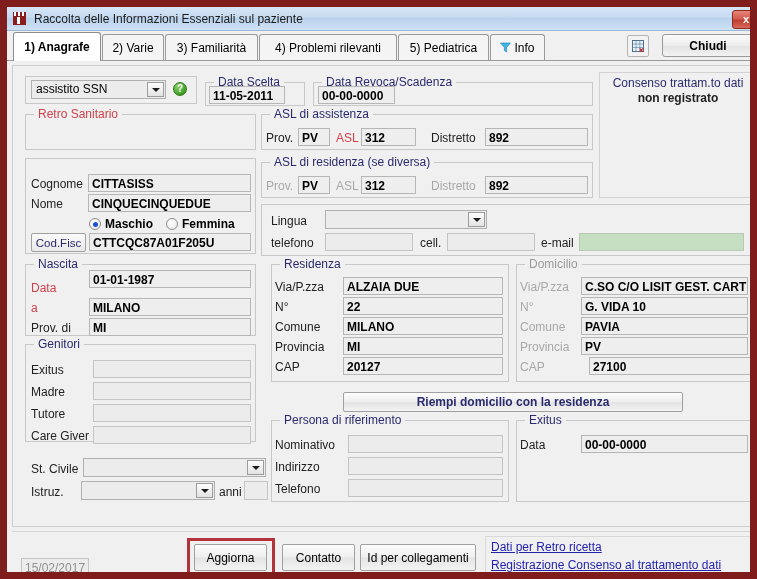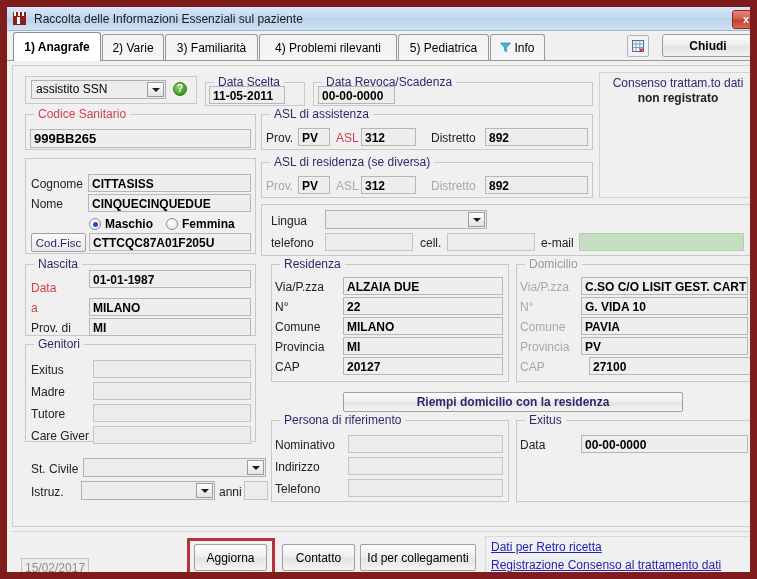--- a/index.html
+++ b/index.html
@@ -345,23 +345,22 @@
       <div class="grp" style="left:300px; top:16px; width:280px; height:24px;">
         <span class="lg">Data Revoca/Scadenza</span>
       </div>
       <div class="fld" style="left:305px; top:20px; width:77px;">00-00-0000</div>
 
       <div class="grp" style="left:586px; top:6px; width:155px; height:126px; border-color:#d2d2d2;"></div>
       <div class="lbl blue" style="left:594px; top:10px; width:142px; text-align:center;">Consenso trattam.to dati</div>
       <div class="lbl" style="left:594px; top:25px; width:142px; text-align:center; font-weight:bold;">non registrato</div>
 
       <div class="grp" style="left:12px; top:48px; width:231px; height:36px;">
-        <span class="lg" style="color:#d0424c;">Codice Sanitario</span>
-      </div>
-      <div class="fld" style="left:17px; top:63px; width:221px; height:19px; font-size:13px;">999BB265</div>
+        <span class="lg" style="color:#d0424c;">Retro Sanitario</span>
+      </div>
 
       <div class="grp" style="left:248px; top:48px; width:332px; height:36px;">
         <span class="lg">ASL di assistenza</span>
       </div>
       <div class="lbl" style="left:253px; top:65px;">Prov.</div>
       <div class="fld" style="left:285px; top:62px; width:32px;">PV</div>
       <div class="lbl red" style="left:323px; top:65px;">ASL</div>
       <div class="fld" style="left:348px; top:62px; width:55px;">312</div>
       <div class="lbl" style="left:418px; top:65px;">Distretto</div>
       <div class="fld" style="left:472px; top:62px; width:103px;">892</div>

